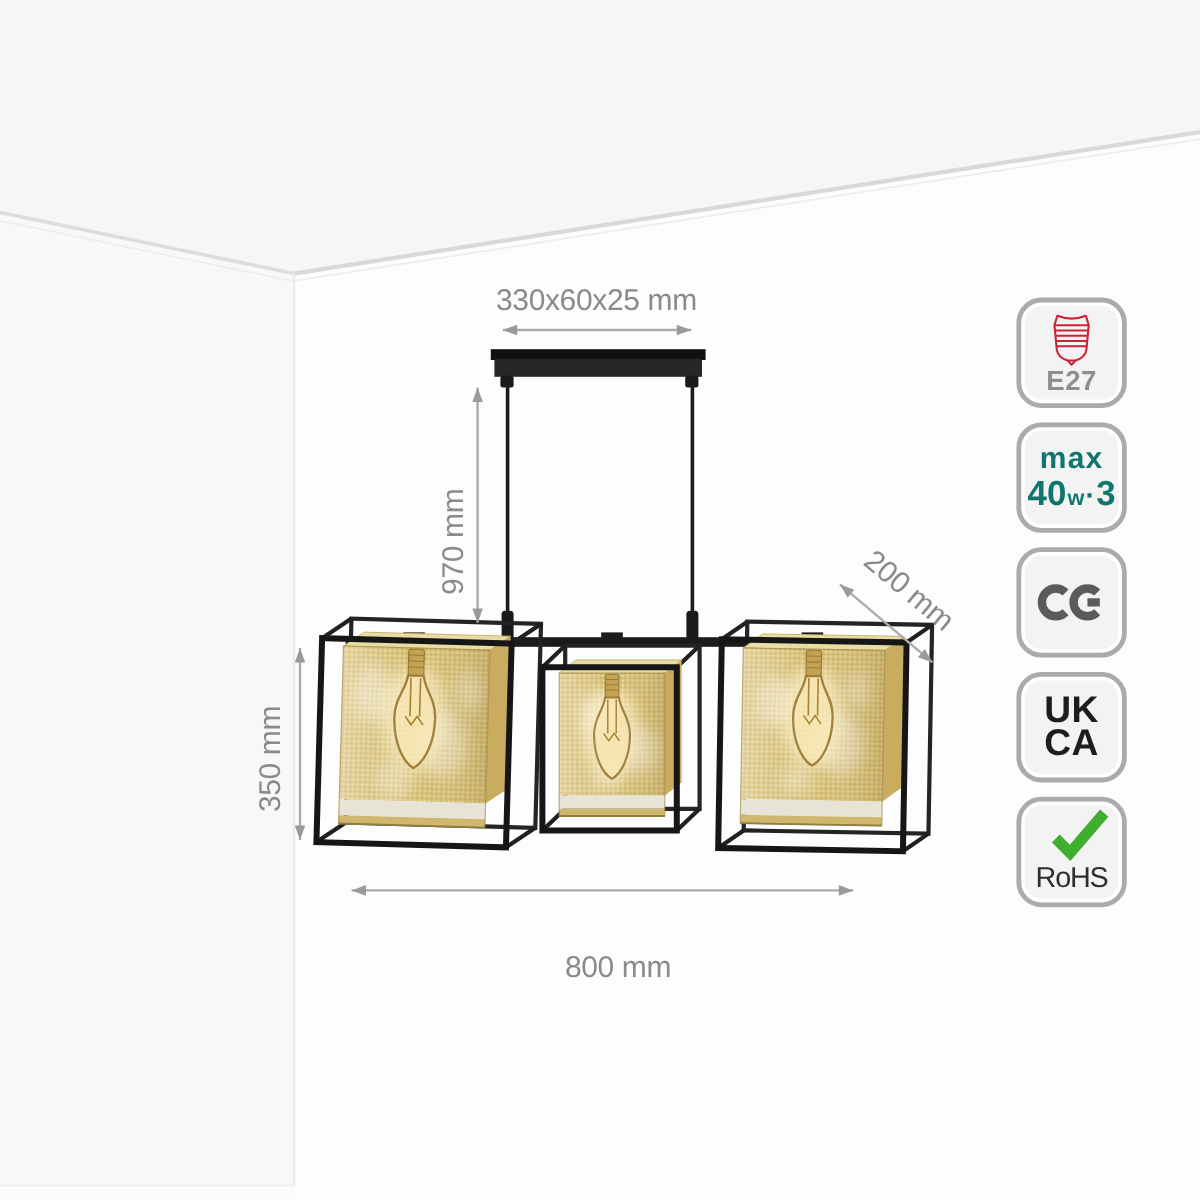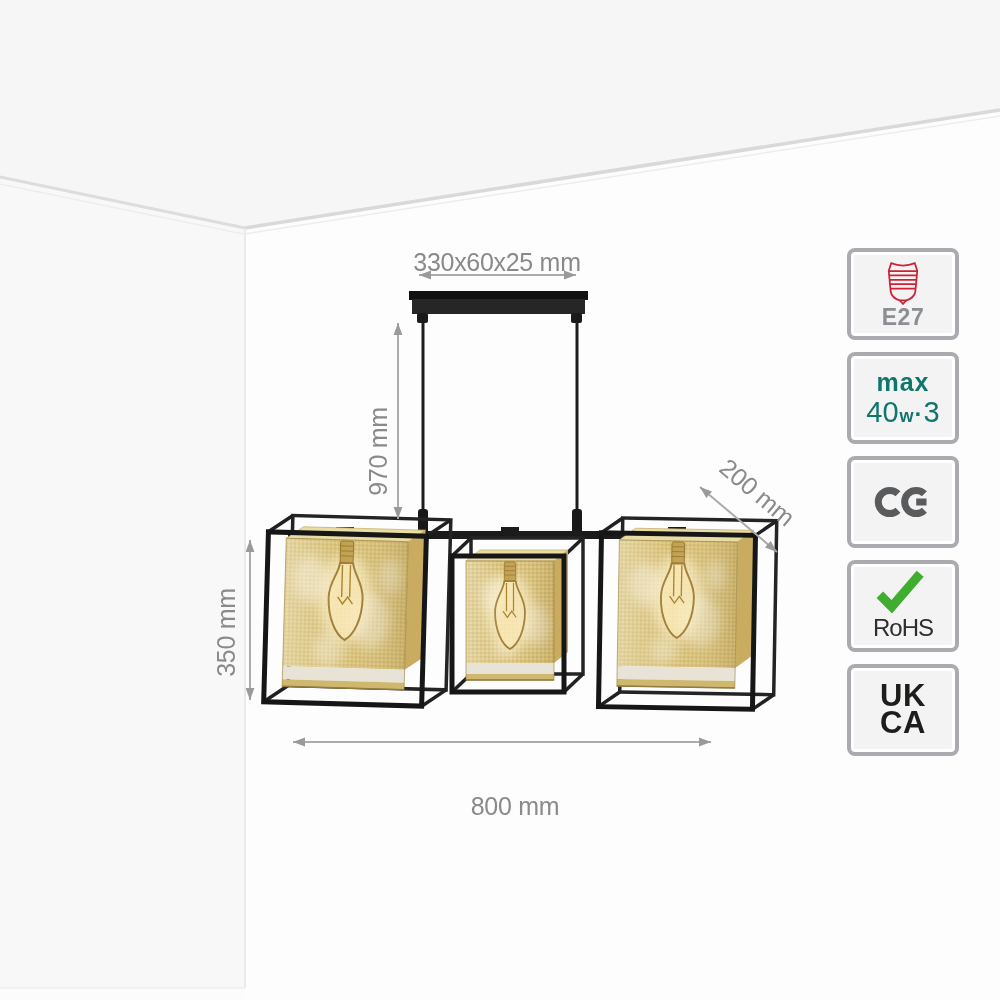--- a/index.html
+++ b/index.html
@@ -9,31 +9,31 @@
 
   
   .dim{position:absolute;font-size:25px;color:#8a8a8a;text-align:center;
        letter-spacing:-0.3px;white-space:nowrap;}
   .dim.rot270{transform:rotate(-90deg);}
   .dim.rot40{transform:rotate(40deg);}
 
   
   .badges{position:absolute;left:847px;top:248px;width:92px;display:flex;
           flex-direction:column;gap:12px;}
-  .badge{box-sizing:border-box;width:112px;height:92px;background:#f3f3f4;
-         border:4px solid #a9abae;border-radius:8px;
+  .badge{box-sizing:border-box;width:92px;height:92px;background:#f3f3f4;
+         border:4px solid #a9abae;border-radius:21px;
          box-shadow:inset 0 0 0 3px #ffffff;
          display:flex;flex-direction:column;align-items:center;justify-content:center;
          position:relative;}
   .e27-icon{width:52px;height:46px;margin-top:3px;}
   .e27-label{font-size:23px;font-weight:bold;color:#8b8e92;letter-spacing:0.5px;margin-top:-2px;}
   .badge-max{color:#0f766e;}
   .max-line1{font-size:25px;font-weight:bold;letter-spacing:1px;line-height:1;}
   .max-line2{display:flex;align-items:baseline;line-height:1;margin-top:3px;}
-  .max-line2 .v{font-size:29px;font-weight:normal;}
+  .max-line2 .v{font-size:29px;font-weight:bold;}
   .max-line2 .u{font-size:18px;font-weight:bold;margin-left:1px;}
   .max-line2 .s{font-size:24px;font-weight:bold;margin:0 1px;}
   .ce-icon{width:66px;height:38px;}
   .sr-label{position:absolute;width:1px;height:1px;overflow:hidden;clip:rect(0 0 0 0);}
   .badge-rohs .check-icon{position:absolute;top:6px;left:20px;width:58px;height:44px;}
   .rohs-label{position:absolute;bottom:6px;width:100%;text-align:center;font-size:24px;
               color:#2d2d2b;letter-spacing:-1px;}
   .badge-ukca{gap:0;}
   .ukca-line{font-size:31px;font-weight:bold;color:#1d1d1b;line-height:0.86;letter-spacing:0.5px;}
 </style>
@@ -183,21 +183,21 @@
 
   <g stroke="#ababab" stroke-width="2">
     <line x1="419" y1="275" x2="576" y2="275" marker-start="url(#arr)" marker-end="url(#arr)"></line>
     <line x1="398" y1="323" x2="398" y2="519" marker-start="url(#arr)" marker-end="url(#arr)"></line>
     <line x1="250" y1="540" x2="250" y2="700" marker-start="url(#arr)" marker-end="url(#arr)"></line>
     <line x1="293" y1="742" x2="711" y2="742" marker-start="url(#arr)" marker-end="url(#arr)"></line>
     <line x1="700" y1="487" x2="777" y2="552" marker-start="url(#arr)" marker-end="url(#arr)"></line>
   </g>
 </svg>
 
-<div class="dim" style="left:387px;top:248px;width:220px;">330x60x25 mm</div>
+<div class="dim" style="left:387px;top:236px;width:220px;">330x60x25 mm</div>
 <div class="dim rot270" style="left:318px;top:437px;width:120px;">970 mm</div>
 <div class="dim rot270" style="left:166px;top:618px;width:120px;">350 mm</div>
 <div class="dim" style="left:425px;top:792px;width:180px;">800 mm</div>
 <div class="dim rot40" style="left:697px;top:478px;width:120px;">200 mm</div>
 
 <div class="badges">
 
   <div class="badge">
     <svg class="e27-icon" viewBox="0 0 56 58" xmlns="http://www.w3.org/2000/svg" fill="none" stroke="#cc2336" stroke-width="2.2" stroke-linejoin="round">
       <path d="M13,4 Q28,10 43,4 L46,14 L43.5,40 Q42,48 32,51 L24,51 Q14,48 12.5,40 L10,14 Z"></path>
@@ -219,25 +219,25 @@
 
   <div class="badge">
     <svg class="ce-icon" viewBox="0 0 80 40" xmlns="http://www.w3.org/2000/svg" fill="none" stroke="#5a5b5d" stroke-width="8.5">
       <path d="M33.9,10.1 A14,14 0 1 0 33.9,29.9"></path>
       <path d="M65.9,10.1 A14,14 0 1 0 65.9,29.9"></path>
       <path d="M56,20 H68.5"></path>
     </svg>
     <span class="sr-label">CE</span>
   </div>
 
+  <div class="badge badge-ukca">
+    <div class="ukca-line">UK</div>
+    <div class="ukca-line">CA</div>
+  </div>
+
   <div class="badge badge-rohs">
     <svg class="check-icon" viewBox="0 0 60 48" xmlns="http://www.w3.org/2000/svg" fill="none" stroke="#3fae2e" stroke-width="10" stroke-linejoin="miter">
       <path d="M8,27 L21,40 L52,4"></path>
     </svg>
     <div class="rohs-label">RoHS</div>
   </div>
 
-  <div class="badge badge-ukca">
-    <div class="ukca-line">UK</div>
-    <div class="ukca-line">CA</div>
-  </div>
-
 </div>
 
 </body></html>

